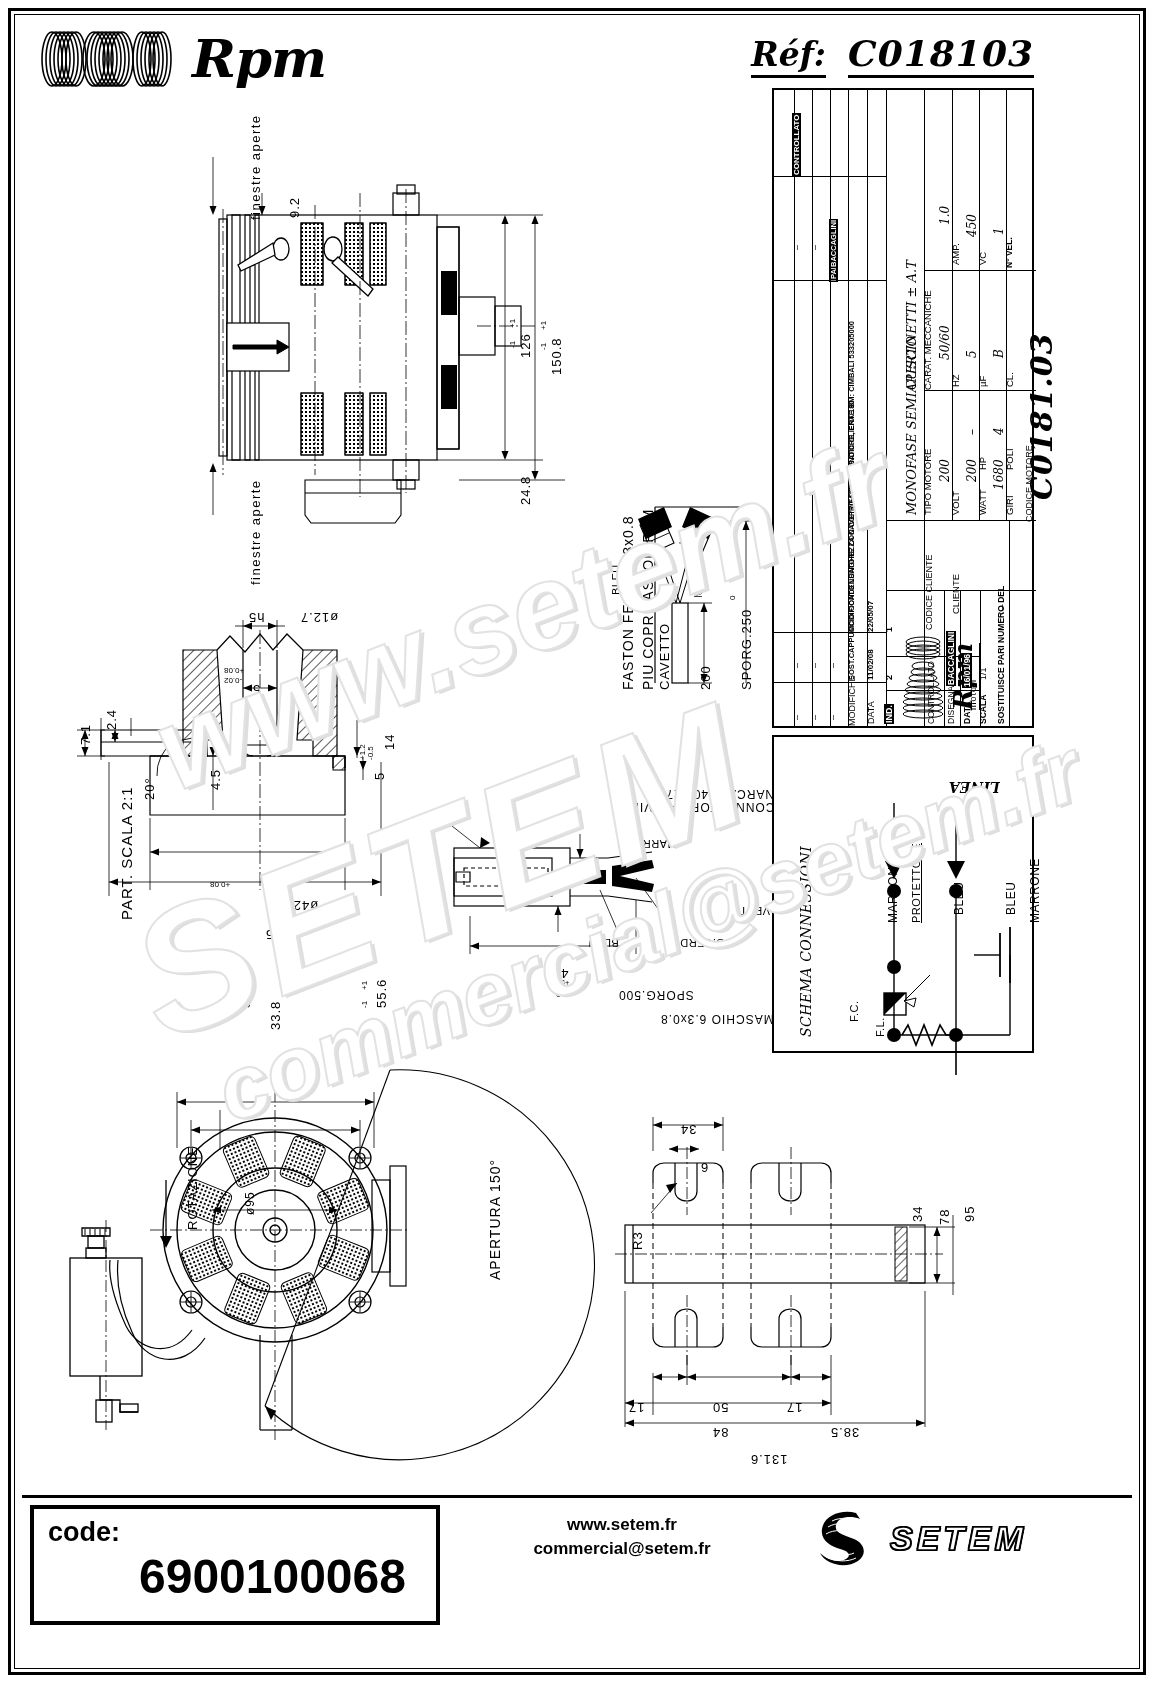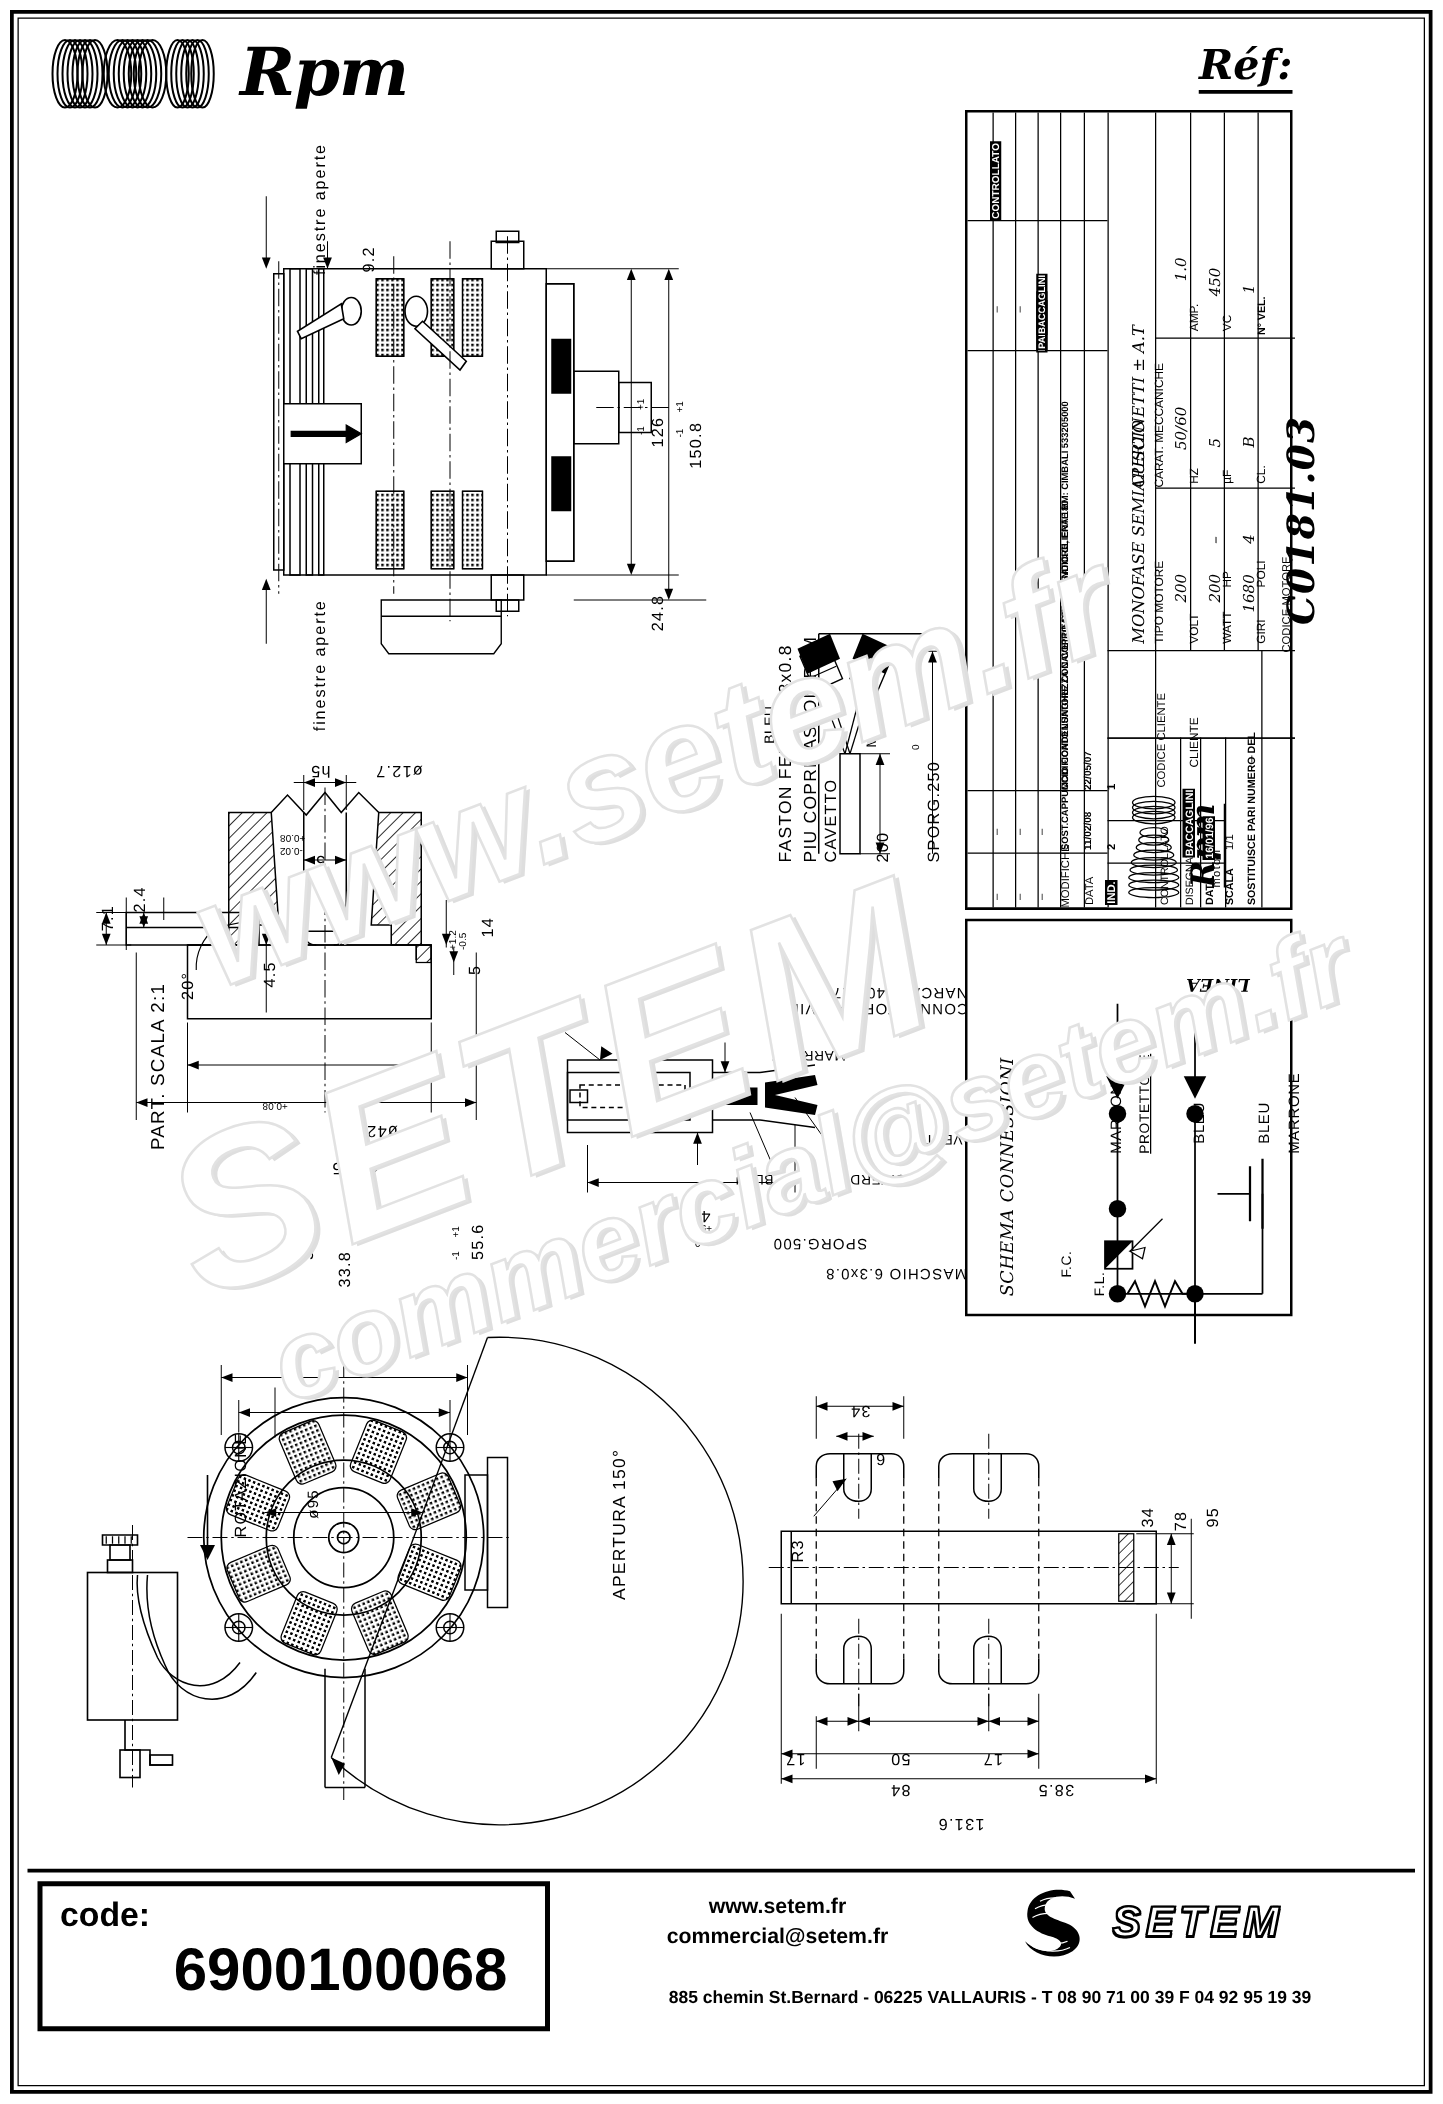--- a/index.html
+++ b/index.html
@@ -167,20 +167,21 @@
         <g fill="#000">
           <rect x="14" y="4" width="30" height="54" opacity="0.0"></rect>
         </g>
       </svg>
     </div>
     <div class="logo-text">Rpm</div>
   </div>
 
   <div class="ref-block">
     <span class="ref-label">Réf:</span>
+    <span class="ref-value">C018103</span>
   </div>
 
   <div>
     <svg style="position:absolute;left:205px;top:175px;" width="360" height="350" viewBox="0 0 360 350">
       <g fill="none" stroke="#000" stroke-width="1.2">
 
         <rect x="22" y="40" width="210" height="245"></rect>
         <rect x="14" y="44" width="8" height="237"></rect>
 
         <rect x="27" y="40" width="8" height="245"></rect>
@@ -1027,16 +1028,15 @@
         <g fill="none" stroke="#fff" stroke-width="1">
           <path d="M20 14 C28 10 38 11 44 14"></path>
           <path d="M16 20 C24 15 36 16 44 20"></path>
           <path d="M14 27 C22 22 34 23 42 27"></path>
           <path d="M18 44 C26 48 36 49 42 46"></path>
           <path d="M14 50 C24 55 36 55 44 51"></path>
         </g>
       </svg>
       <div class="setem-word">SETEM</div>
     </div>
-    <div class="foot-addr">885 chemin St.Bernard  -  06225 VALLAURIS  -  T 08 90 71 00 39   F 04 92 95 19 39</div>
   </div>
 
 </div>
 
 </body></html>

